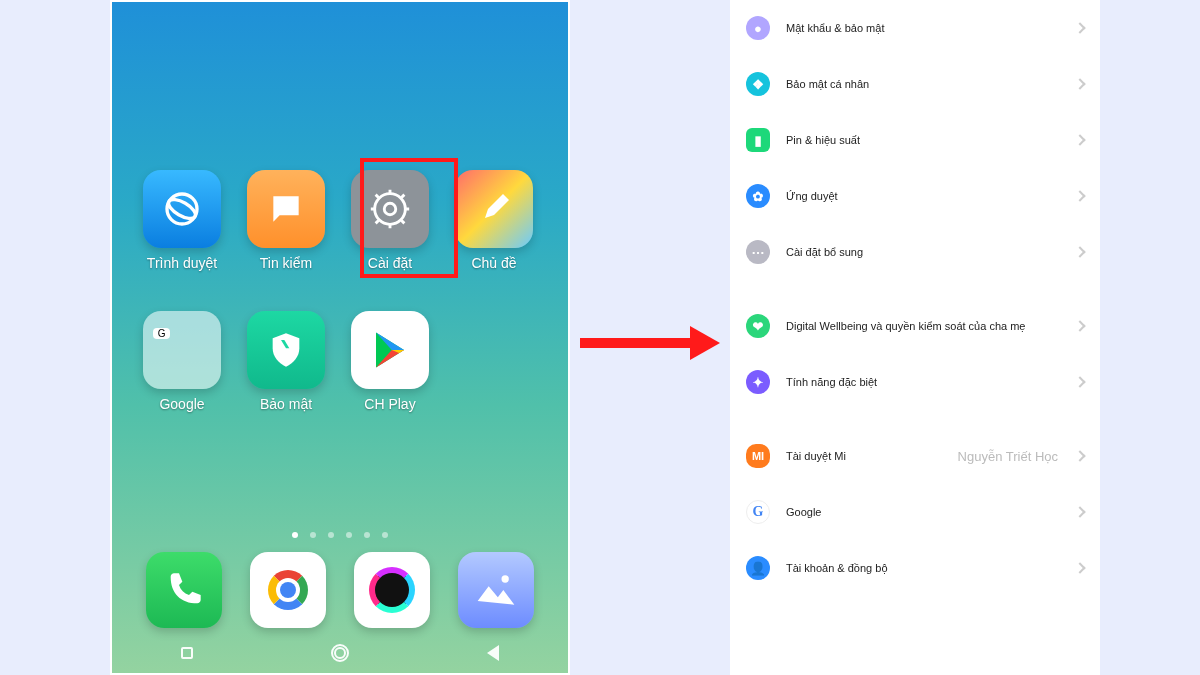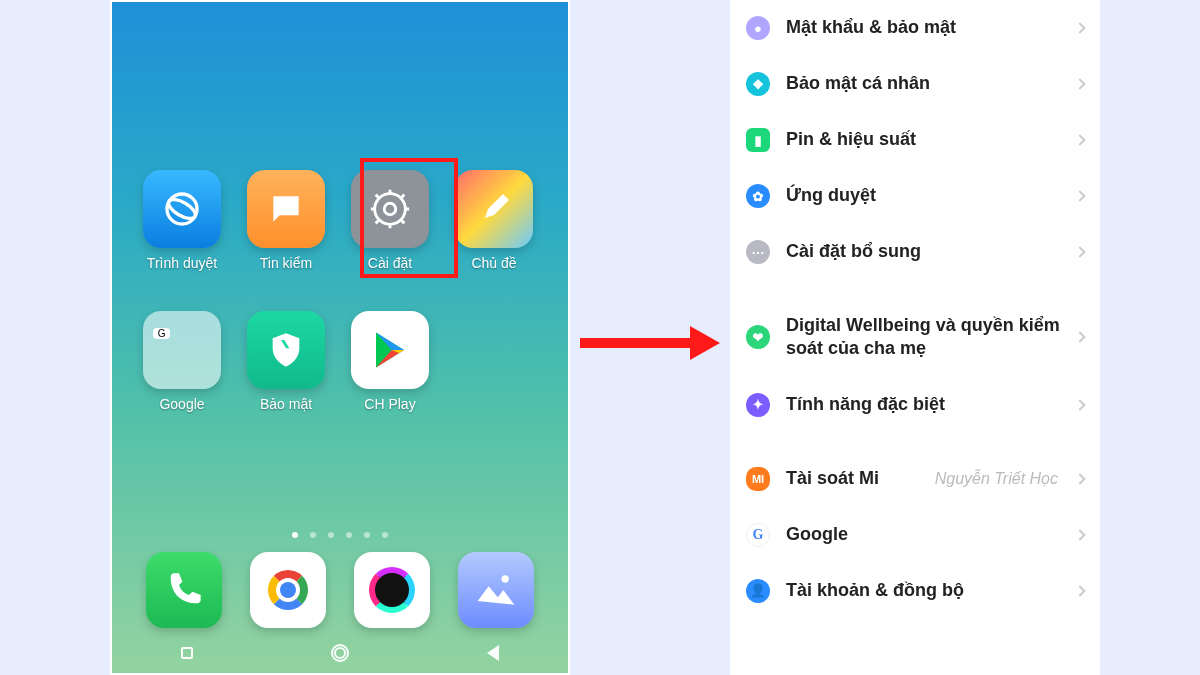--- a/index.html
+++ b/index.html
@@ -163,26 +163,26 @@
   }
   .s-group-gap { height: 18px; }
   .s-icon {
     width: 24px; height: 24px; border-radius: 50%;
     display:flex;align-items:center;justify-content:center;
     font-size:13px;color:#fff;flex:0 0 24px;
     font-weight:bold;
   }
   .s-label {
     flex: 1;
-    font-size: 18px;
+    font-size: 11px;
     color: #222;
-    font-weight: 700;
+    font-weight: 400;
     line-height: 1.3;
   }
-  .s-detail { font-size:16px;color:#bbb;margin-right:2px;font-style:italic;}
+  .s-detail { font-size:13px;color:#bbb;margin-right:2px;}
   .s-chevron {
     width: 8px; height: 8px;
     border-top: 2px solid #ccc;
     border-right: 2px solid #ccc;
     transform: rotate(45deg);
     flex: 0 0 8px;
   }
   .s-ic-purple   { background:#b1a6ff;}
   .s-ic-cyan     { background:#15c3dd;}
   .s-ic-green    { background:#1dd87a; border-radius:6px;}
@@ -349,21 +349,21 @@
       <span class="s-chevron"></span>
     </li>
     <li class="s-item">
       <span class="s-icon s-ic-special">✦</span>
       <span class="s-label">Tính năng đặc biệt</span>
       <span class="s-chevron"></span>
     </li>
     <li class="s-group-gap"></li>
     <li class="s-item">
       <span class="s-icon s-ic-mi">MI</span>
-      <span class="s-label">Tài soát Mi</span>
+      <span class="s-label">Tài duyệt Mi</span>
       <span class="s-detail">Nguyễn Triết Học</span>
       <span class="s-chevron"></span>
     </li>
     <li class="s-item">
       <span class="s-icon s-ic-google">G</span>
       <span class="s-label">Google</span>
       <span class="s-chevron"></span>
     </li>
     <li class="s-item">
       <span class="s-icon s-ic-account">👤</span>

